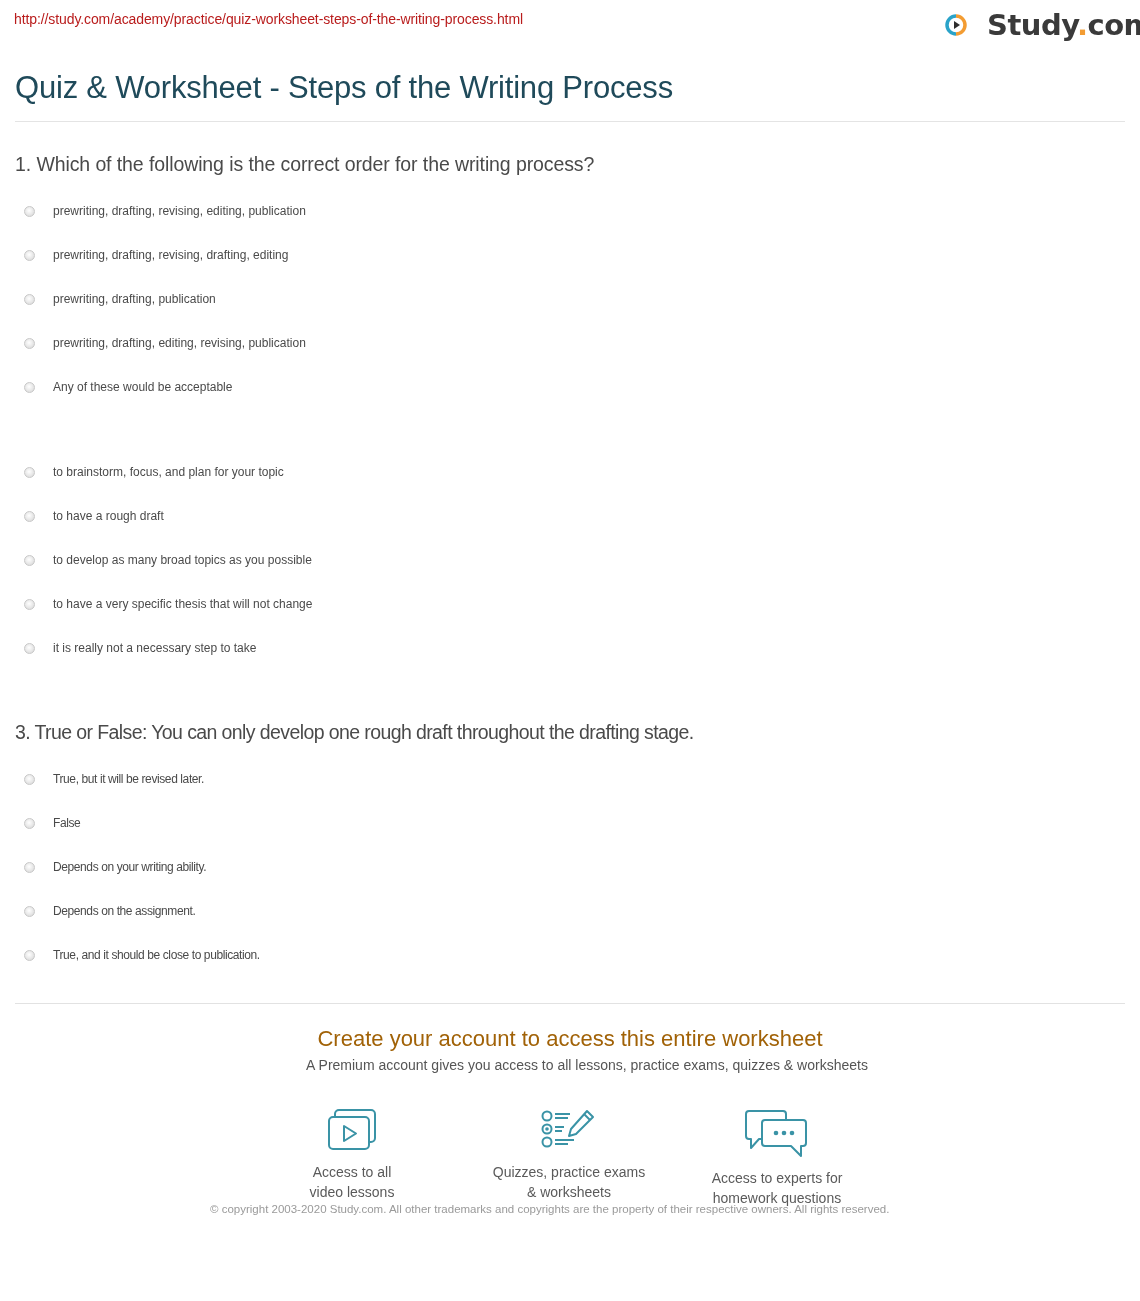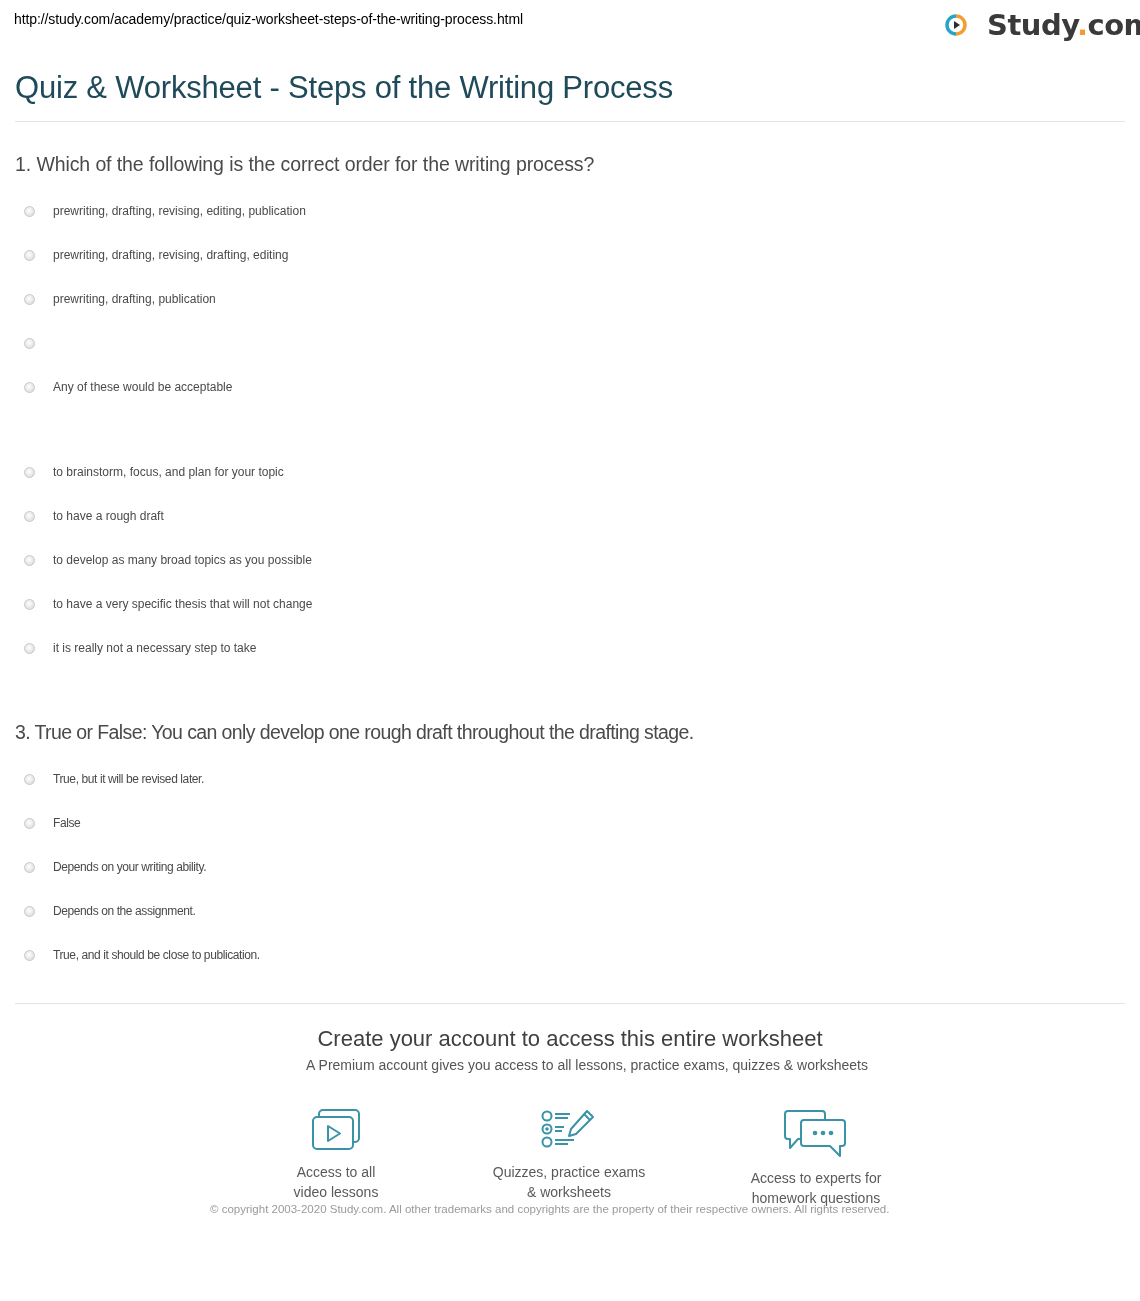--- a/index.html
+++ b/index.html
@@ -1,19 +1,19 @@
 <!DOCTYPE html>
 <html><head>
 <meta charset="utf-8">
 <style>
   * { box-sizing: border-box; margin: 0; padding: 0; }
   html, body { width: 1140px; height: 1301px; background: #ffffff; overflow: hidden; }
   body { font-family: "Liberation Sans", "DejaVu Sans", sans-serif; color: #4a4a4a; position: relative; }
 
-  .url { position: absolute; left: 14px; top: 11px; font-size: 14px; color: #000000; letter-spacing: -0.1px; }
+  .url { position: absolute; left: 14px; top: 11px; font-size: 14px; color: #b91c1c; letter-spacing: -0.1px; }
 
   .logo { position: absolute; left: 945px; top: 8px; display: flex; align-items: center; height: 34px; }
   .logo-mark { width: 22px; height: 22px; position: relative; margin-right: 4px; }
   .logo-text { font-size: 29px; font-weight: bold; color: #3a3a3a; letter-spacing: -0.5px; font-family: "DejaVu Sans", sans-serif; margin-left: 16px; }
   .logo-text .dot { color: #f39c32; }
 
   .page-title { position: absolute; left: 15px; top: 70px; font-size: 31px; color: #1f4a5a; font-weight: normal; letter-spacing: -0.2px; }
   .title-rule { position: absolute; left: 15px; right: 15px; top: 121px; height: 1px; background: #e4e4e4; }
 
   .question { position: absolute; left: 15px; }
@@ -21,21 +21,21 @@
   .option { display: flex; align-items: center; height: 44px; }
   .radio { width: 11px; height: 11px; border-radius: 50%; margin: 0 18px 0 9px;
            background: radial-gradient(circle at 45% 40%, #ffffff 0%, #f0f0f0 35%, #d4d4d4 100%);
            border: 1px solid #c8c8c8; cursor: pointer; flex-shrink: 0; }
   .opt-label { font-size: 12px; color: #4a4a4a; }
   .q3 .opt-label { letter-spacing: -0.4px; }
   .q3 .q-text { letter-spacing: -0.6px; }
 
   .foot-rule { position: absolute; left: 15px; right: 15px; top: 1003px; height: 1px; background: #e2e2e2; }
 
-  .cta-title { position: absolute; left: 0; width: 1140px; text-align: center; top: 1026px; font-size: 22px; color: #404040; font-weight: normal; }
+  .cta-title { position: absolute; left: 0; width: 1140px; text-align: center; top: 1026px; font-size: 22px; color: #a16207; font-weight: normal; }
   .cta-sub { position: absolute; left: 0; width: 1140px; text-align: center; top: 1057px; font-size: 14px; color: #555555; margin-left: 17px; }
 
   .feature { position: absolute; top: 1108px; width: 200px; text-align: center; }
   .feature svg { display: block; margin: 0 auto; }
   .feature-label { font-size: 14px; color: #5a5a5a; line-height: 20px; margin-top: 10px; white-space: pre-line; }
 
   .copyright { position: absolute; left: 210px; width: 720px; text-align: left; top: 1201px; font-size: 11.5px; color: #9a9a9a; line-height: 17px; }
 </style>
 </head>
 <body>
@@ -66,20 +66,21 @@
     <div class="option">
         <span class="radio"></span>
         <span class="opt-label">prewriting, drafting, revising, drafting, editing</span>
       </div>
     <div class="option">
         <span class="radio"></span>
         <span class="opt-label">prewriting, drafting, publication</span>
       </div>
     <div class="option">
         <span class="radio"></span>
+        <span class="opt-label">prewriting, drafting, editing, revising, publication</span>
       </div>
     <div class="option">
         <span class="radio"></span>
         <span class="opt-label">Any of these would be acceptable</span>
       </div>
   </div>
 </div>
 
 <div class="question q2" style="top:437px;">
   <div style="margin-top:13px;">
@@ -130,21 +131,21 @@
         <span class="opt-label">True, and it should be close to publication.</span>
       </div>
   </div>
 </div>
 
 <div class="foot-rule"></div>
 
 <div class="cta-title">Create your account to access this entire worksheet</div>
 <div class="cta-sub">A Premium account gives you access to all lessons, practice exams, quizzes &amp; worksheets</div>
 
-<div class="feature" style="left:236px;">
+<div class="feature" style="left:252px;">
   <span>
     <svg width="52" height="44" viewBox="0 0 52 44">
       <rect x="9" y="2" width="40" height="32" rx="4" fill="#fff" stroke="#3a93a6" stroke-width="2"></rect>
       <rect x="3" y="9" width="40" height="32" rx="4" fill="#fff" stroke="#3a93a6" stroke-width="2"></rect>
       <polygon points="18,18 18,33 30,25.5" fill="none" stroke="#3a93a6" stroke-width="2" stroke-linejoin="round"></polygon>
     </svg>
   </span>
   <div class="feature-label">Access to all
 video lessons</div>
 </div>
@@ -163,21 +164,21 @@
       <line x1="15" y1="32" x2="34" y2="32" stroke="#3a93a6" stroke-width="2"></line>
       <line x1="15" y1="36" x2="28" y2="36" stroke="#3a93a6" stroke-width="2"></line>
       <path d="M47 3 L53 9 L36 26 L29 28 L31 21 Z" fill="none" stroke="#3a93a6" stroke-width="2" stroke-linejoin="round"></path>
       <line x1="44" y1="6" x2="50" y2="12" stroke="#3a93a6" stroke-width="2"></line>
     </svg>
   </span>
   <div class="feature-label">Quizzes, practice exams
 &amp; worksheets</div>
 </div>
 
-<div class="feature" style="left:716px;">
+<div class="feature" style="left:677px;">
   <span>
     <svg width="64" height="50" viewBox="0 0 64 50">
       <path d="M4 3 H38 a3 3 0 0 1 3 3 V28 a3 3 0 0 1 -3 3 H14 L6 40 V31 H4 a3 3 0 0 1 -3 -3 V6 a3 3 0 0 1 3 -3 Z" fill="#fff" stroke="#3a93a6" stroke-width="2" stroke-linejoin="round"></path>
       <path d="M20 12 H58 a3 3 0 0 1 3 3 V35 a3 3 0 0 1 -3 3 H56 V48 L46 38 H20 a3 3 0 0 1 -3 -3 V15 a3 3 0 0 1 3 -3 Z" fill="#fff" stroke="#3a93a6" stroke-width="2" stroke-linejoin="round"></path>
       <circle cx="31" cy="25" r="2.3" fill="#3a93a6"></circle>
       <circle cx="39" cy="25" r="2.3" fill="#3a93a6"></circle>
       <circle cx="47" cy="25" r="2.3" fill="#3a93a6"></circle>
     </svg>
   </span>
   <div class="feature-label">Access to experts for

